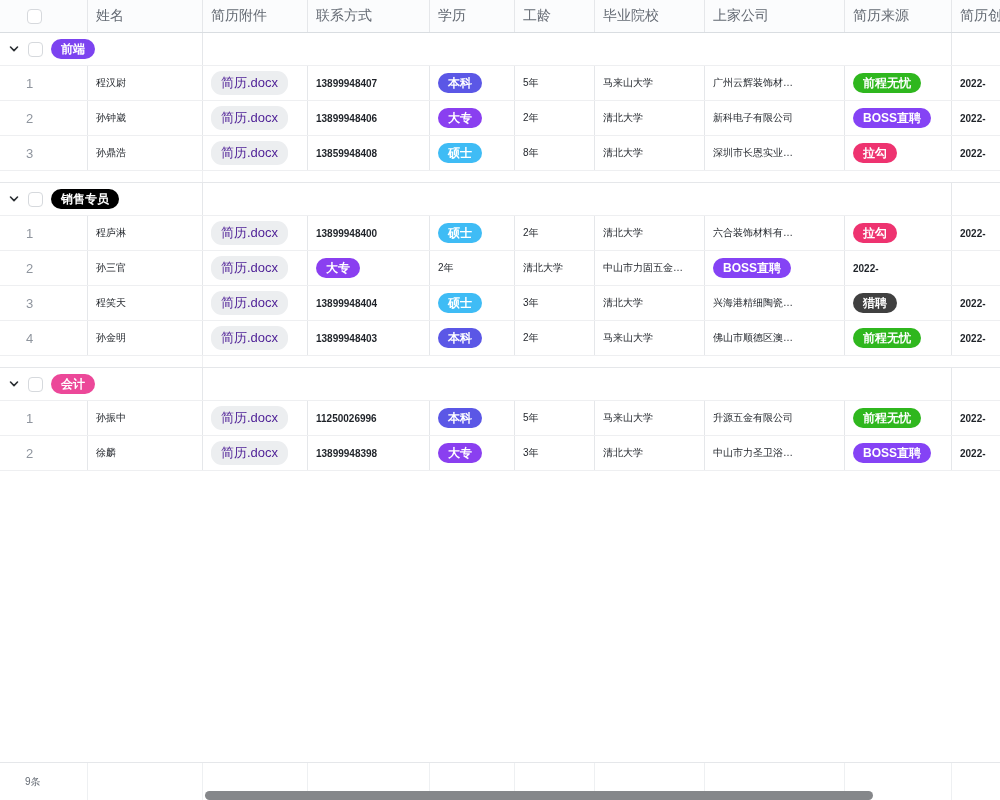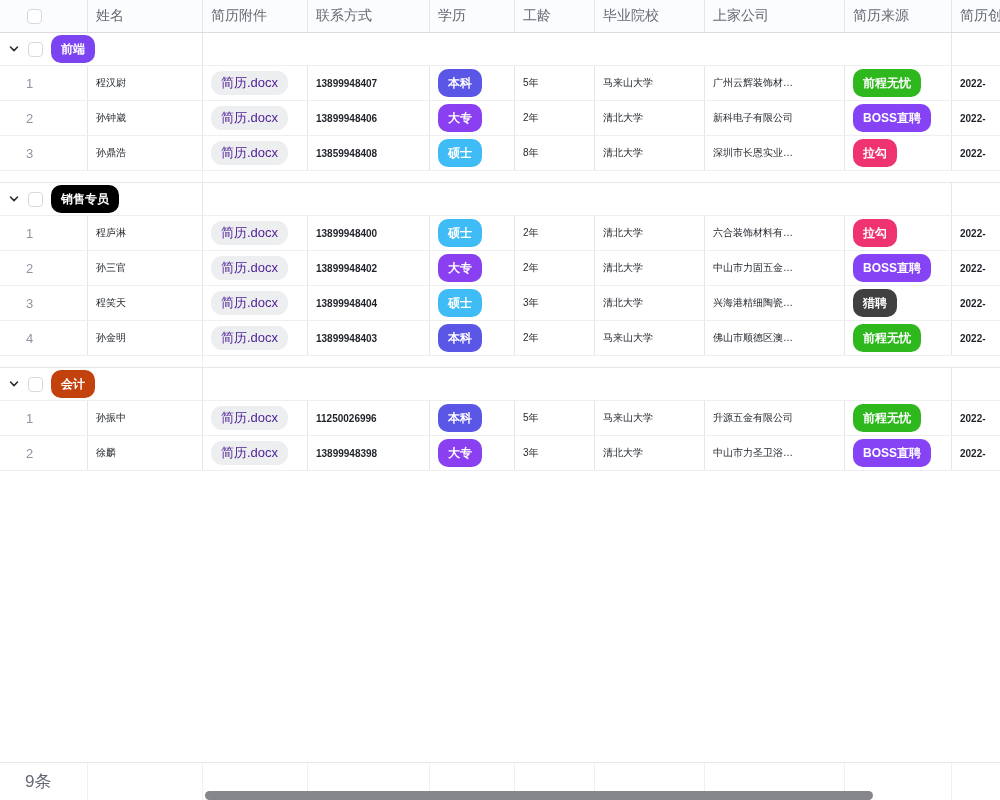--- a/index.html
+++ b/index.html
@@ -16,39 +16,39 @@
   .header-row { height:33px; background:#fbfcfd; border-bottom:1px solid #d9dde1; }
   .header-row .cell { color:#646a73; font-size:14px; }
   .hcell-first { padding-left:27px; }
 
   
   .cb { display:inline-block; width:15px; height:15px; border:1.5px solid #d6d9dd; border-radius:4px; background:#fff; flex:none; }
 
   
   .group-row { height:33px; border-bottom:1px solid #eeeff1; }
   .group-row .cell0 { padding-left:8px; gap:8px; }
-  .badge { display:inline-flex; align-items:center; height:28px; padding:0 10px; border-radius:10px; color:#fff; font-size:12px; font-weight:bold; line-height:20px; }
+  .badge { display:inline-flex; align-items:center; height:20px; padding:0 10px; border-radius:10px; color:#fff; font-size:12px; font-weight:bold; line-height:20px; }
 
   
   .data-row { height:35px; border-bottom:1px solid #eeeff1; }
   .c-num { color:#8f959e; font-size:13px; padding-left:26px; }
   .c-text { color:#1f2329; font-size:10px; font-weight:500; }
   .c-bold { font-weight:700; }
   .chip { display:inline-block; background:#eceef0; border-radius:11px; padding:3px 10px; font-size:13px; color:#4c1d95; font-weight:500; }
 
   
   .gap-band { height:12px; border-bottom:1px solid #e5e7ea; width:1062px; display:flex; }
   .gap-left { width:203px; height:100%; border-right:1px solid #eeeff1; }
 
   .chev { display:inline-flex; flex:none; }
 
   
   .footer { position:absolute; left:0; bottom:0; height:38px; width:1062px; border-top:1px solid #e5e7ea; background:#fff; }
   .footer .cell { border-right:1px solid #eef0f2; height:100%; }
-  .f-count { color:#646a73; font-size:17px; padding-left:25px; }
+  .f-count { color:#646a73; font-size:10px; padding-left:25px; }
 
   
   .hscroll { position:absolute; left:205px; bottom:0; width:668px; height:9px; background:#85878a; border-radius:5px; z-index:5; }
 </style>
 </head>
 <body>
 
 <div class="app">
 
   <div class="grid header-row" id="header-row">
@@ -168,21 +168,20 @@
           <span class="badge" style="background: rgb(238, 51, 112);">拉勾</span>
         </div>
         <div class="cell c-text c-bold">2022-</div>
       </div>
       <div class="grid data-row">
         <div class="cell c-num">2</div>
         <div class="cell c-text">孙三官</div>
         <div class="cell">
           <span class="chip">简历.docx</span>
         </div>
-        <div class="cell c-text c-bold">13899948402</div>
         <div class="cell">
           <span class="badge" style="background: rgb(138, 63, 240);">大专</span>
         </div>
         <div class="cell c-text">2年</div>
         <div class="cell c-text">清北大学</div>
         <div class="cell c-text">中山市力固五金…</div>
         <div class="cell">
           <span class="badge" style="background: rgb(133, 67, 245);">BOSS直聘</span>
         </div>
         <div class="cell c-text c-bold">2022-</div>
@@ -227,21 +226,21 @@
         <div class="gap-left"></div>
       </div>
       <div class="g-grid group-row">
         <div class="cell cell0" style="border-right: 1px solid rgb(229, 231, 234);">
           <span class="chev">
             <svg width="12" height="12" viewBox="0 0 12 12">
               <path d="M2.5 4l3.5 3.6L9.5 4" stroke="#2b2f33" stroke-width="1.6" fill="none" stroke-linecap="round" stroke-linejoin="round"></path>
             </svg>
           </span>
           <span class="cb"></span>
-          <span class="badge" style="background: #c2410c;">会计</span>
+          <span class="badge" style="background: #ec4899;">会计</span>
         </div>
         <div class="cell"></div>
         <div class="cell"></div>
       </div>
       <div class="grid data-row">
         <div class="cell c-num">1</div>
         <div class="cell c-text">孙振中</div>
         <div class="cell">
           <span class="chip">简历.docx</span>
         </div>

